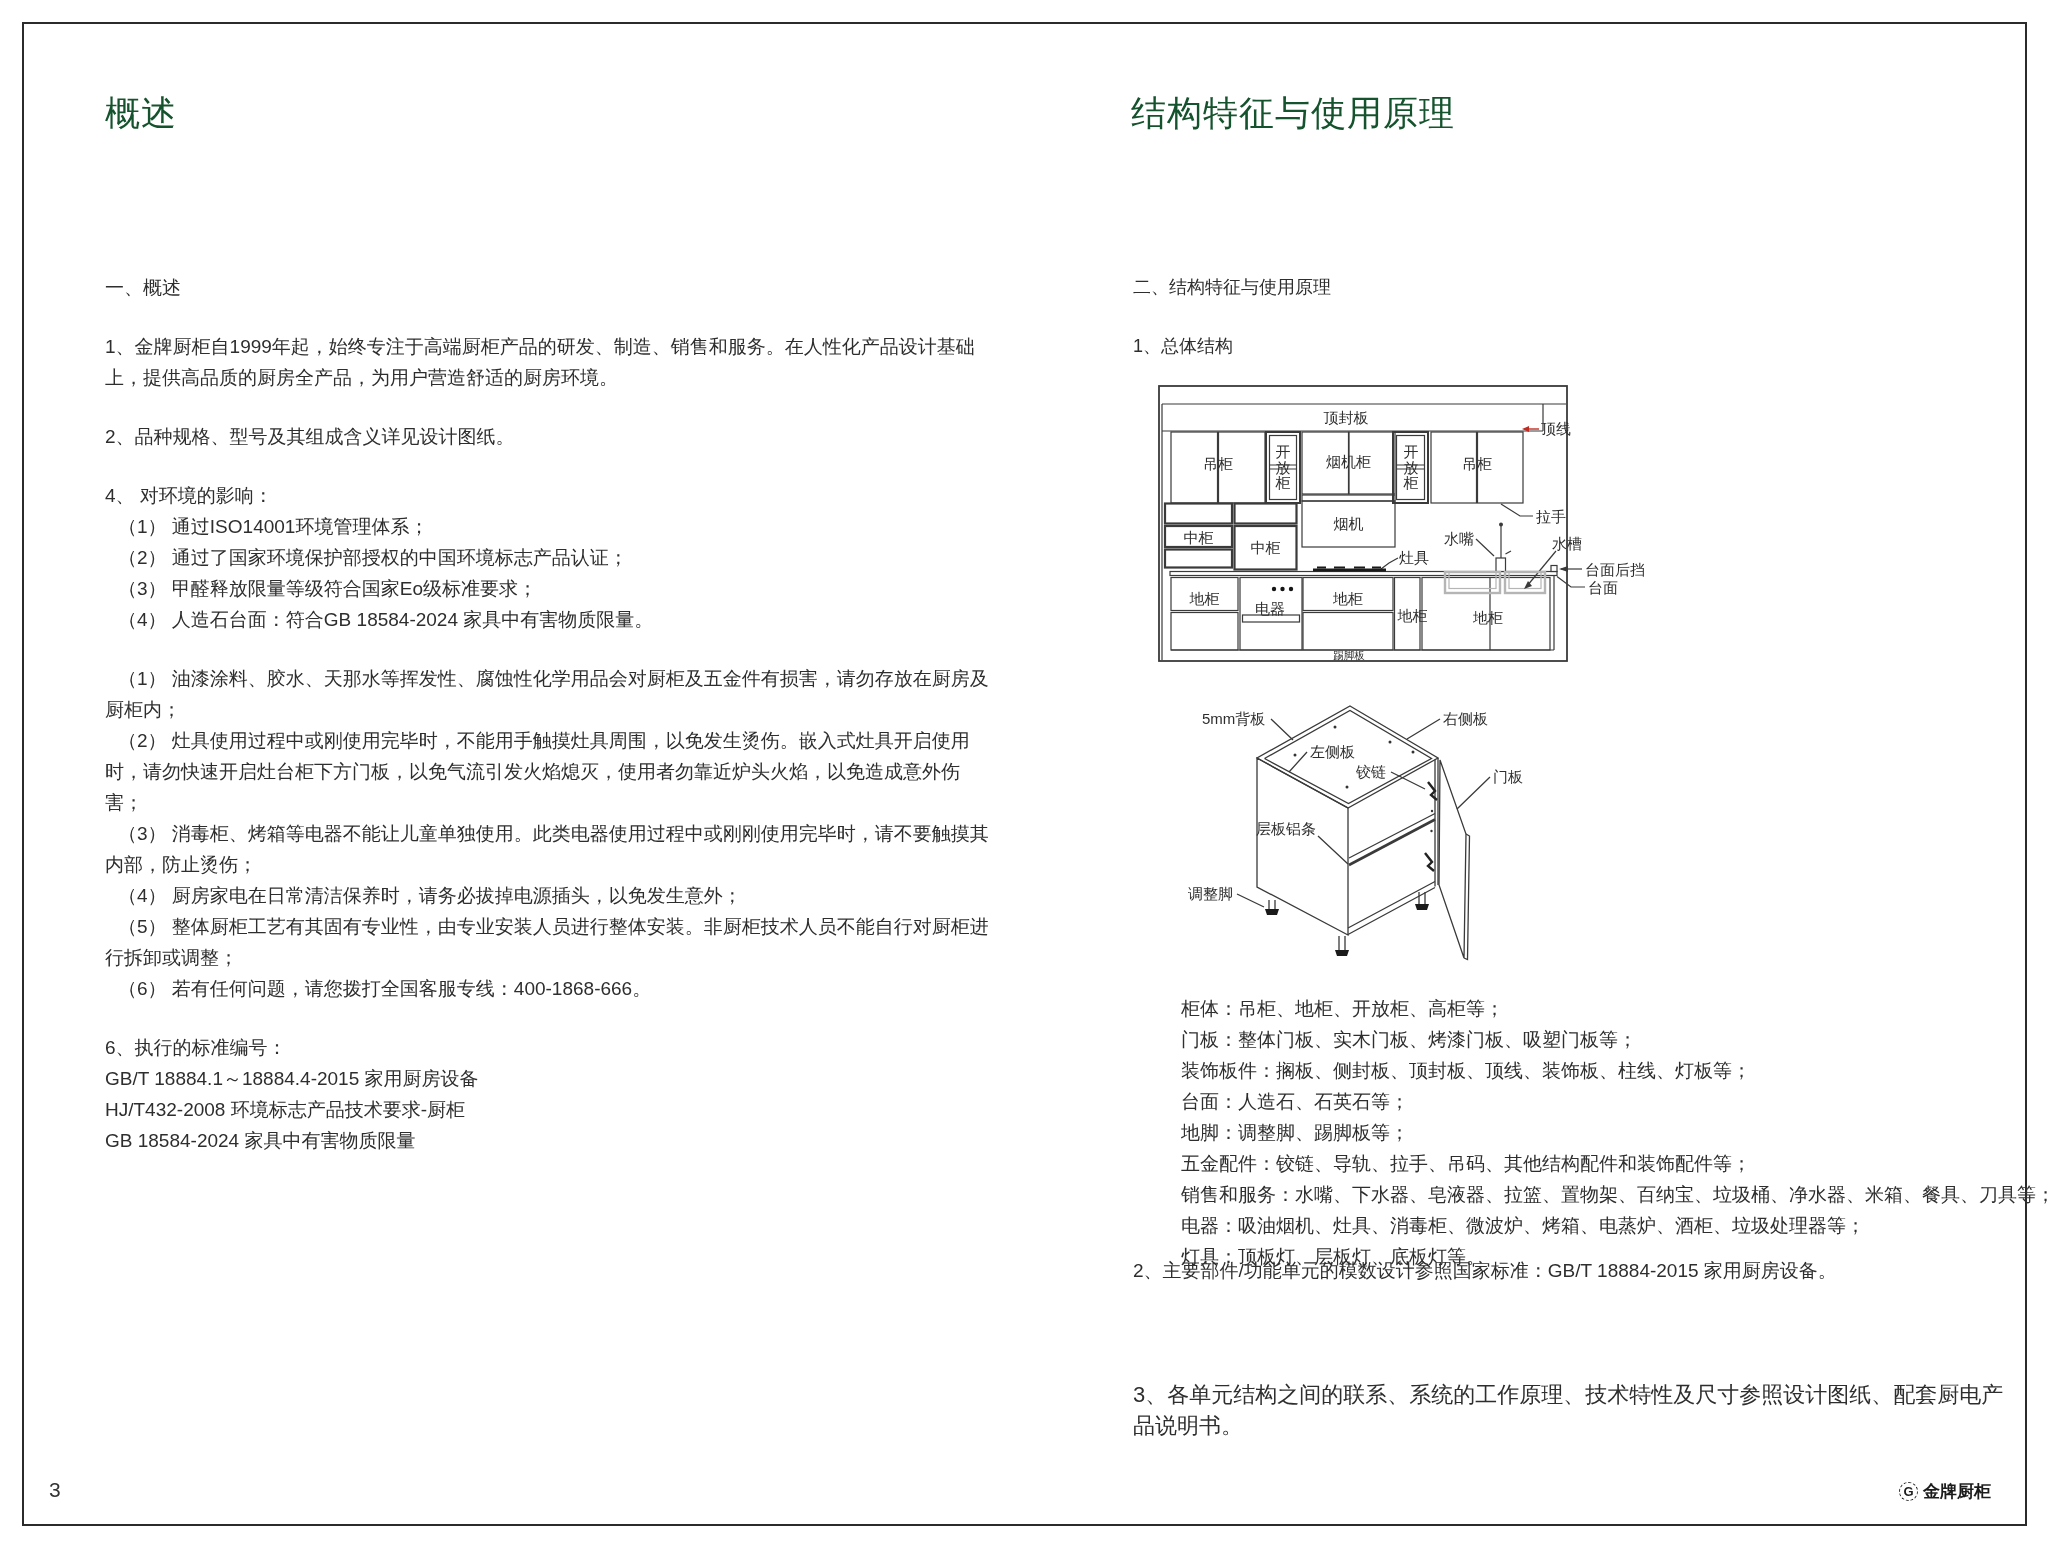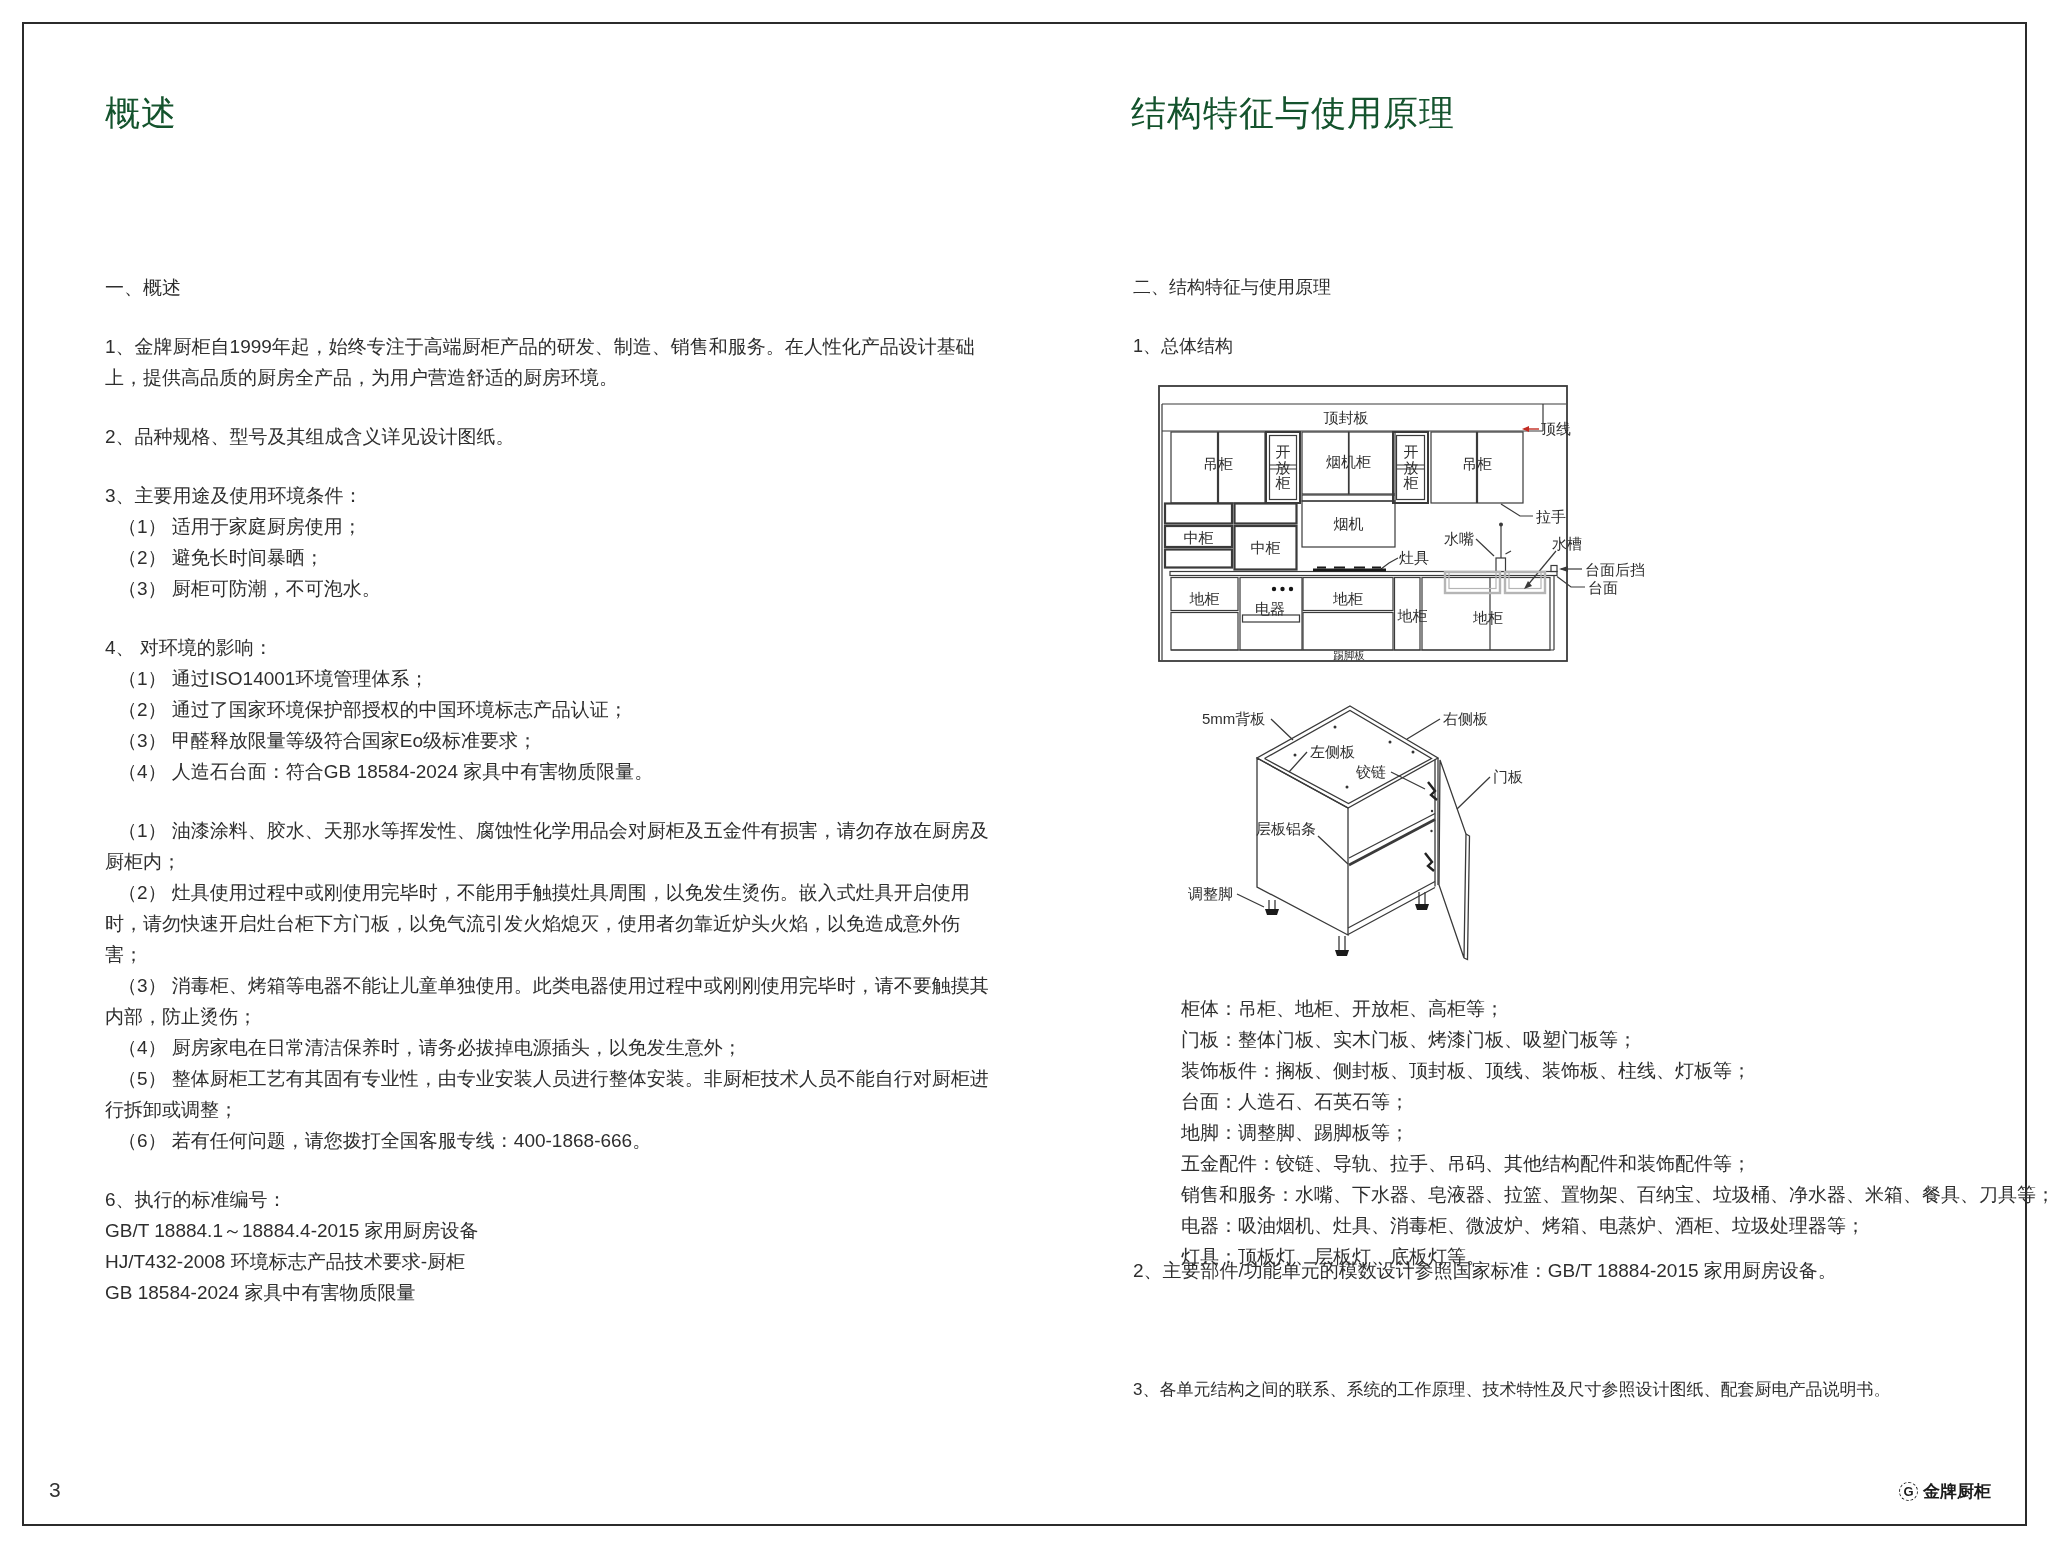--- a/index.html
+++ b/index.html
@@ -17,21 +17,21 @@
   #right-title { left:1131px; top:90px; }
 
   .left-body  { position:absolute; left:105px;  top:272px; width:885px; font-size:19px; line-height:31px; }
   .right-body { position:absolute; left:1133px; top:272px; width:880px; font-size:18px; line-height:31px; }
   .block { margin:0 0 28px 0; }
   .line  { margin:0; }
   .indent { text-indent:13px; }
 
   .right-list { position:absolute; left:1133px; top:993px; width:890px; font-size:19px; line-height:31px;margin-left:48px; }
   .right-p2 { position:absolute; left:1133px; top:1236px; width:890px; font-size:19px; line-height:31px; }
-  .right-p3 { position:absolute; left:1133px; top:1357px; width:890px; font-size:17px; line-height:31px; }
+  .right-p3 { position:absolute; left:1133px; top:1357px; width:890px; font-size:22px; line-height:31px; }
 
   .diagram { position:absolute; }
   #diagram1 { left:1158px; top:385px; }
   #diagram2 { left:1185px; top:695px; }
 
   svg text { font-family:"Liberation Sans","DejaVu Sans",sans-serif; fill:#2e2e2e; font-size:15px; }
   svg text.sm { font-size:10.5px; }
 
   .page-num { position:absolute; left:49px; top:1478px; font-size:21px; color:#333; }
   .footer-logo {
@@ -49,26 +49,20 @@
 
 <div class="page-border"></div>
 
 <div id="left-title" class="col-title">概述</div>
 <div id="right-title" class="col-title">结构特征与使用原理</div>
 
 <div class="left-body">
   <p class="block">一、概述</p>
   <p class="block">1、金牌厨柜自1999年起，始终专注于高端厨柜产品的研发、制造、销售和服务。在人性化产品设计基础上，提供高品质的厨房全产品，为用户营造舒适的厨房环境。</p>
   <p class="block">2、品种规格、型号及其组成含义详见设计图纸。</p>
-  <div class="block">
-    <p class="line">3、主要用途及使用环境条件：</p>
-    <p class="line indent">（1） 适用于家庭厨房使用；</p>
-    <p class="line indent">（2） 避免长时间暴晒；</p>
-    <p class="line indent">（3） 厨柜可防潮，不可泡水。</p>
-  </div>
   <div class="block">
     <p class="line">4、 对环境的影响：</p>
     <p class="line indent">（1） 通过ISO14001环境管理体系；</p>
     <p class="line indent">（2） 通过了国家环境保护部授权的中国环境标志产品认证；</p>
     <p class="line indent">（3） 甲醛释放限量等级符合国家Eo级标准要求；</p>
     <p class="line indent">（4） 人造石台面：符合GB 18584-2024 家具中有害物质限量。</p>
   </div>
   <div class="block">
     <p class="line indent">（1） 油漆涂料、胶水、天那水等挥发性、腐蚀性化学用品会对厨柜及五金件有损害，请勿存放在厨房及厨柜内；</p>
     <p class="line indent">（2） 灶具使用过程中或刚使用完毕时，不能用手触摸灶具周围，以免发生烫伤。嵌入式灶具开启使用时，请勿快速开启灶台柜下方门板，以免气流引发火焰熄灭，使用者勿靠近炉头火焰，以免造成意外伤害；</p>

